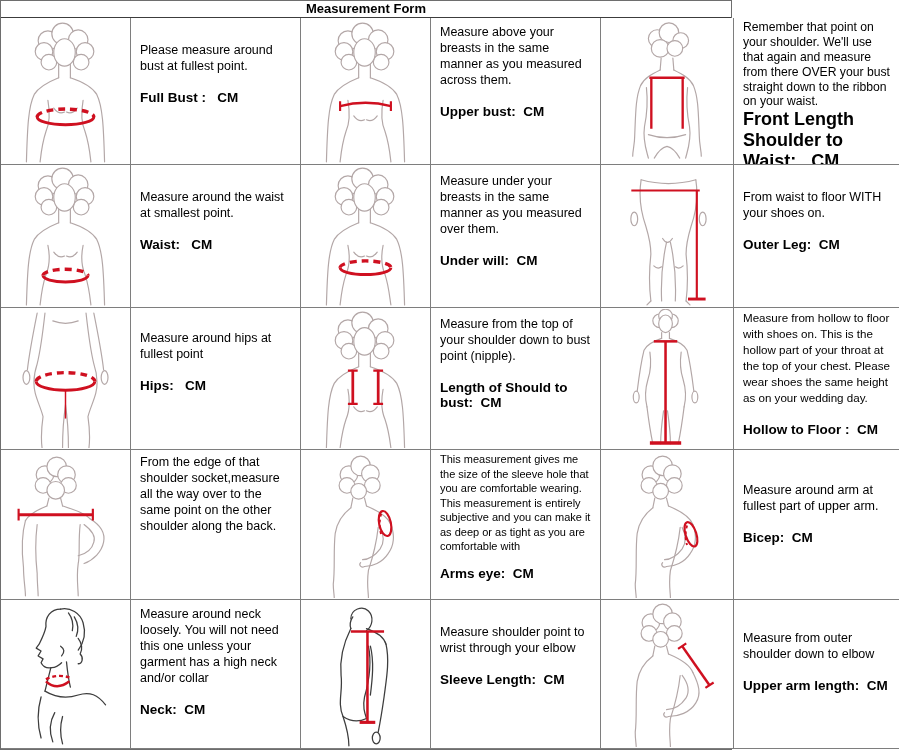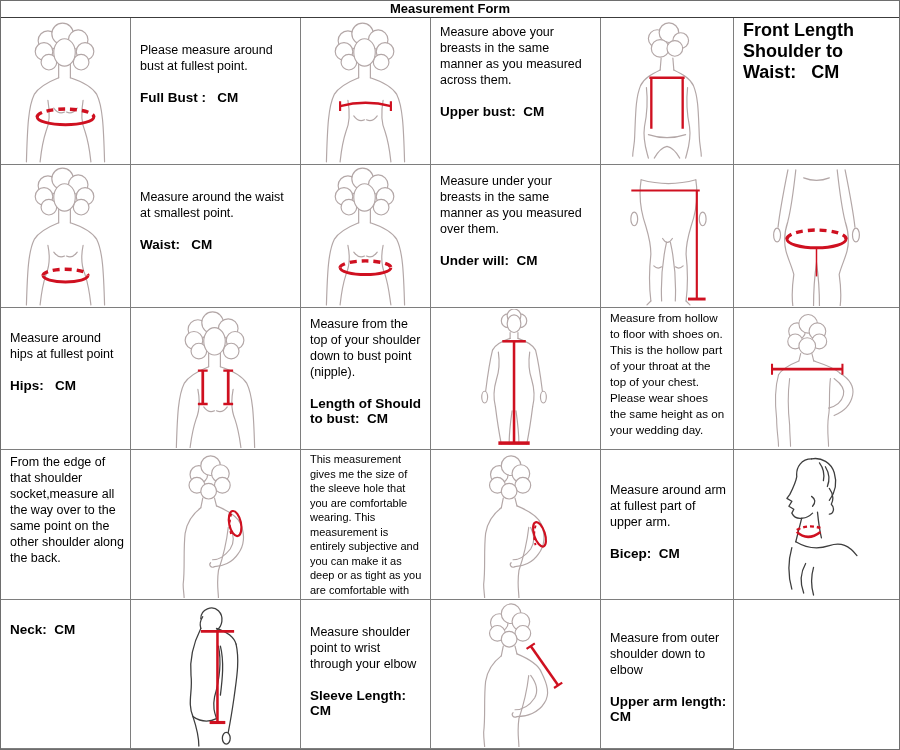--- a/index.html
+++ b/index.html
@@ -1,20 +1,20 @@
 <!DOCTYPE html>
 <html><head>
 <meta charset="utf-8">
 <style>
   * { box-sizing: border-box; margin: 0; padding: 0; }
   html,body { background:#fff; }
   body { font-family: "Liberation Sans", sans-serif; color:#000; }
   #sheet {
     position: relative;
-    width: 900px; height: 750px;
+    width: 732px; height: 750px;
     background:#fff;
     border:1px solid #6e6e6e;
   }
   #title-bar {
     height:17px;
     border-bottom:1px solid #3c3c3c;
     text-align:center;
     font-weight:bold;
     font-size:13px;
     line-height:16px;
@@ -139,20 +139,21 @@
           <path d="M52,142 C56,135 60,131 65,130 C70,131 74,135 78,142"></path>
         </g>
         <g class="red">
           <path d="M47,60 L83,60" stroke-width="2.4"></path>
           <path d="M49,60 L49,112 M81,60 L81,112" stroke-width="2.4"></path>
         </g>
       </svg>
     </div>
 
     <div class="cell textcell pt2 c-r1c6">
+      <p class="desc">Remember that point on your shoulder. We'll use that again and measure from there OVER your bust straight down to the ribbon on your waist.</p>
       <p class="label">Front Length Shoulder to Waist:   CM</p>
     </div>
 
     <div class="cell figcell">
       <svg class="fig" viewBox="0 0 130 143">
         <g class="body">
           <circle cx="47" cy="20" r="10"></circle>
             <circle cx="62" cy="13" r="11"></circle>
             <circle cx="78" cy="19" r="10"></circle>
           <circle cx="85" cy="31" r="9"></circle>
@@ -224,20 +225,24 @@
           <path d="M50,138 L46,142 M86,138 L90,142"></path>
         </g>
         <g class="red">
           <path d="M30,25 L100,25" stroke-width="2.2"></path>
           <path d="M97,25 L97,136" stroke-width="2.2"></path>
           <path d="M88,136 L106,136" stroke-width="3"></path>
         </g>
       </svg>
     </div>
 
+    <div class="cell textcell pt24">
+      <p class="desc">From waist to floor WITH your shoes on.</p>
+      <p class="label">Outer Leg:  CM</p>
+    </div>
 
     <div class="cell figcell">
       <svg class="fig" viewBox="0 0 130 142">
         <g class="body">
           <path d="M44,4 C42,22 40,40 36,56 C32,68 32,78 34,86 C36,94 40,102 42,110 C40,124 40,134 41,142"></path>
           <path d="M86,4 C88,22 90,40 94,56 C98,68 98,78 96,86 C94,94 90,102 88,110 C90,124 90,134 89,142"></path>
           <path d="M65,98 C63,112 62,128 62,142"></path>
           <path d="M65,98 C67,112 68,128 68,142"></path>
           <path d="M52,12 Q65,17 78,12"></path>
           <path d="M36,4 C32,24 28,44 26,62"></path>
@@ -421,20 +426,21 @@
           <path d="M62,118 Q58,132 62,146"></path>
         </g>
         <g class="red">
           <path d="M45,82 Q56,92 69,82" stroke-width="2.6"></path>
           <path d="M45,80 Q56,74 69,78" stroke-width="2.4" stroke-dasharray="4 3"></path>
         </g>
       </svg>
     </div>
 
     <div class="cell textcell pt6">
+      <p class="desc">Measure around neck loosely. You will not need this one unless your garment has a high neck and/or collar</p>
       <p class="label">Neck:  CM</p>
     </div>
 
     <div class="cell figcell">
       <svg class="fig ink" viewBox="0 0 130 149">
         <g class="body">
           <path d="M50,18 C50,8 62,4 68,10 C74,16 72,26 66,30"></path>
           <path d="M52,16 Q48,22 50,28"></path>
           <path d="M50,28 C44,40 38,56 40,76 C42,92 36,104 42,118 C46,130 48,138 48,148"></path>
           <path d="M66,28 C78,32 84,37 86,44"></path>

